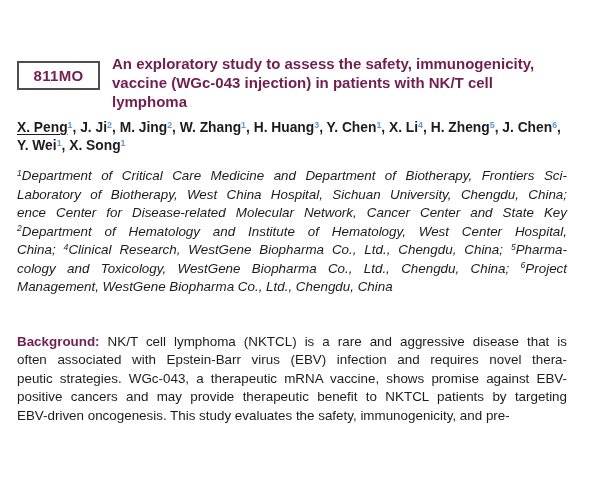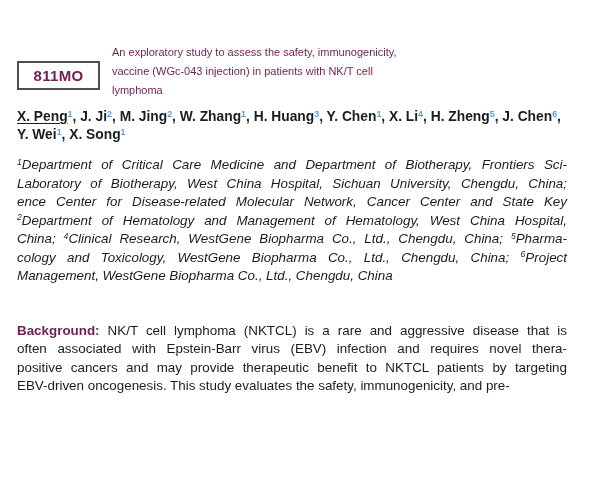--- a/index.html
+++ b/index.html
@@ -34,24 +34,25 @@
     margin-top: 18px;
     background: var(--page-bg);
   }
   .id-box span {
     font-size: 15px;
     font-weight: 700;
     letter-spacing: 0.3px;
     color: var(--accent);
   }
   .title {
-    font-size: 11px;
+    font-size: 15px;
     line-height: 19px;
-    font-weight: 400;
+    font-weight: 700;
     color: var(--accent);
+    margin-top: 11px;
   }
   .title .line { white-space: nowrap; }
   .authors {
     margin-top: 8px;
     font-size: 13.8px;
     line-height: 18px;
     font-weight: bold;
   }
   .authors .line { white-space: nowrap; }
   .authors sup { color: var(--author-sup); }
@@ -95,25 +96,26 @@
 
   <div class="authors">
       <div class="line"><span class="u">X. Peng</span><sup>1</sup><span>, J. Ji</span><sup>2</sup><span>, M. Jing</span><sup>2</sup><span>, W. Zhang</span><sup>1</sup><span>, H. Huang</span><sup>3</sup><span>, Y. Chen</span><sup>1</sup><span>, X. Li</span><sup>4</sup><span>, H. Zheng</span><sup>5</sup><span>, J. Chen</span><sup>6</sup><span>,</span></div>
       <div class="line"><span>Y. Wei</span><sup>1</sup><span>, X. Song</span><sup>1</sup></div>
     </div>
 
   <div class="affiliations justify">
       <div class="line"><sup>1</sup><span>Department of Critical Care Medicine and Department of Biotherapy, Frontiers Sci-</span></div>
       <div class="line"><span>Laboratory of Biotherapy, West China Hospital, Sichuan University, Chengdu, China;</span></div>
       <div class="line"><span>ence Center for Disease-related Molecular Network, Cancer Center and State Key</span></div>
-      <div class="line"><sup>2</sup><span>Department of Hematology and Management of Hematology, West China Hospital,</span></div>
+      <div class="line"><sup>2</sup><span>Department of Hematology and Institute of Hematology, West Center Hospital,</span></div>
       <div class="line"><span>China; </span><sup>4</sup><span>Clinical Research, WestGene Biopharma Co., Ltd., Chengdu, China; </span><sup>5</sup><span>Pharma-</span></div>
       <div class="line"><span>cology and Toxicology, WestGene Biopharma Co., Ltd., Chengdu, China; </span><sup>6</sup><span>Project</span></div>
       <div class="line"><span>Management, WestGene Biopharma Co., Ltd., Chengdu, China</span></div>
     </div>
 
   <div class="background justify">
       <div class="line"><span class="accent">Background:</span><span> NK/T cell lymphoma (NKTCL) is a rare and aggressive disease that is</span></div>
       <div class="line"><span>often associated with Epstein-Barr virus (EBV) infection and requires novel thera-</span></div>
+      <div class="line"><span>peutic strategies. WGc-043, a therapeutic mRNA vaccine, shows promise against EBV-</span></div>
       <div class="line"><span>positive cancers and may provide therapeutic benefit to NKTCL patients by targeting</span></div>
       <div class="line"><span>EBV-driven oncogenesis. This study evaluates the safety, immunogenicity, and pre-</span></div>
     </div>
 </div>
 
 </body></html>

